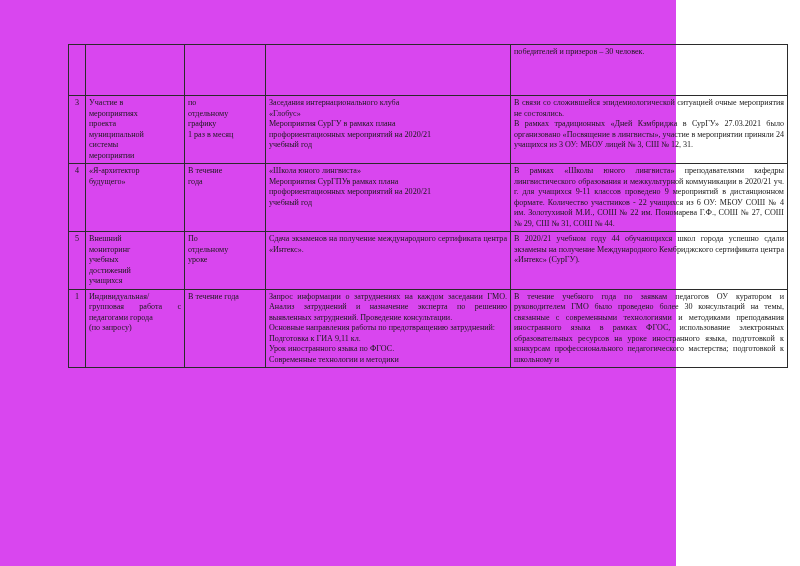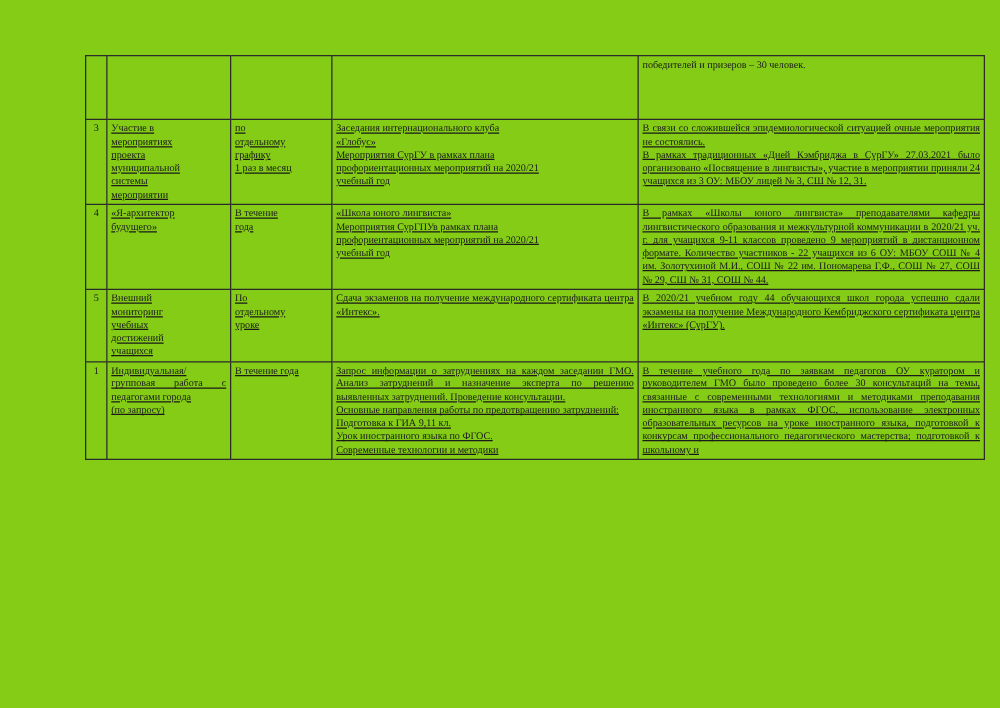--- a/index.html
+++ b/index.html
@@ -9,23 +9,23 @@
   }
   body {
     width: 800px;
     height: 566px;
     font-family: "Liberation Serif", serif;
     color: #1a1a1a;
     overflow: hidden;
   }
   .page {
     position: relative;
-    width: 800px;
+    width: 676px;
     height: 566px;
-    background: #84cc16;
+    background: #d946ef;
   }
   table.doc-table {
     position: absolute;
     left: 68px;
     top: 44px;
     width: 719px;
     border-collapse: collapse;
     table-layout: fixed;
     font-size: 8.1px;
     line-height: 1.30;
@@ -54,21 +54,20 @@
     text-align: center;
     font-weight: bold;
     letter-spacing: 0.15px;
     padding-top: 7px;
     padding-bottom: 7px;
     font-size: 8.6px;
   }
   .cell-lines p {
     margin: 0;
     padding: 0;
-    text-decoration: underline;
   }
   .tall-pad { height: 46px; }
 </style>
 </head>
 <body>
 
 <div class="page">
 
   <table class="doc-table">
     <colgroup>

